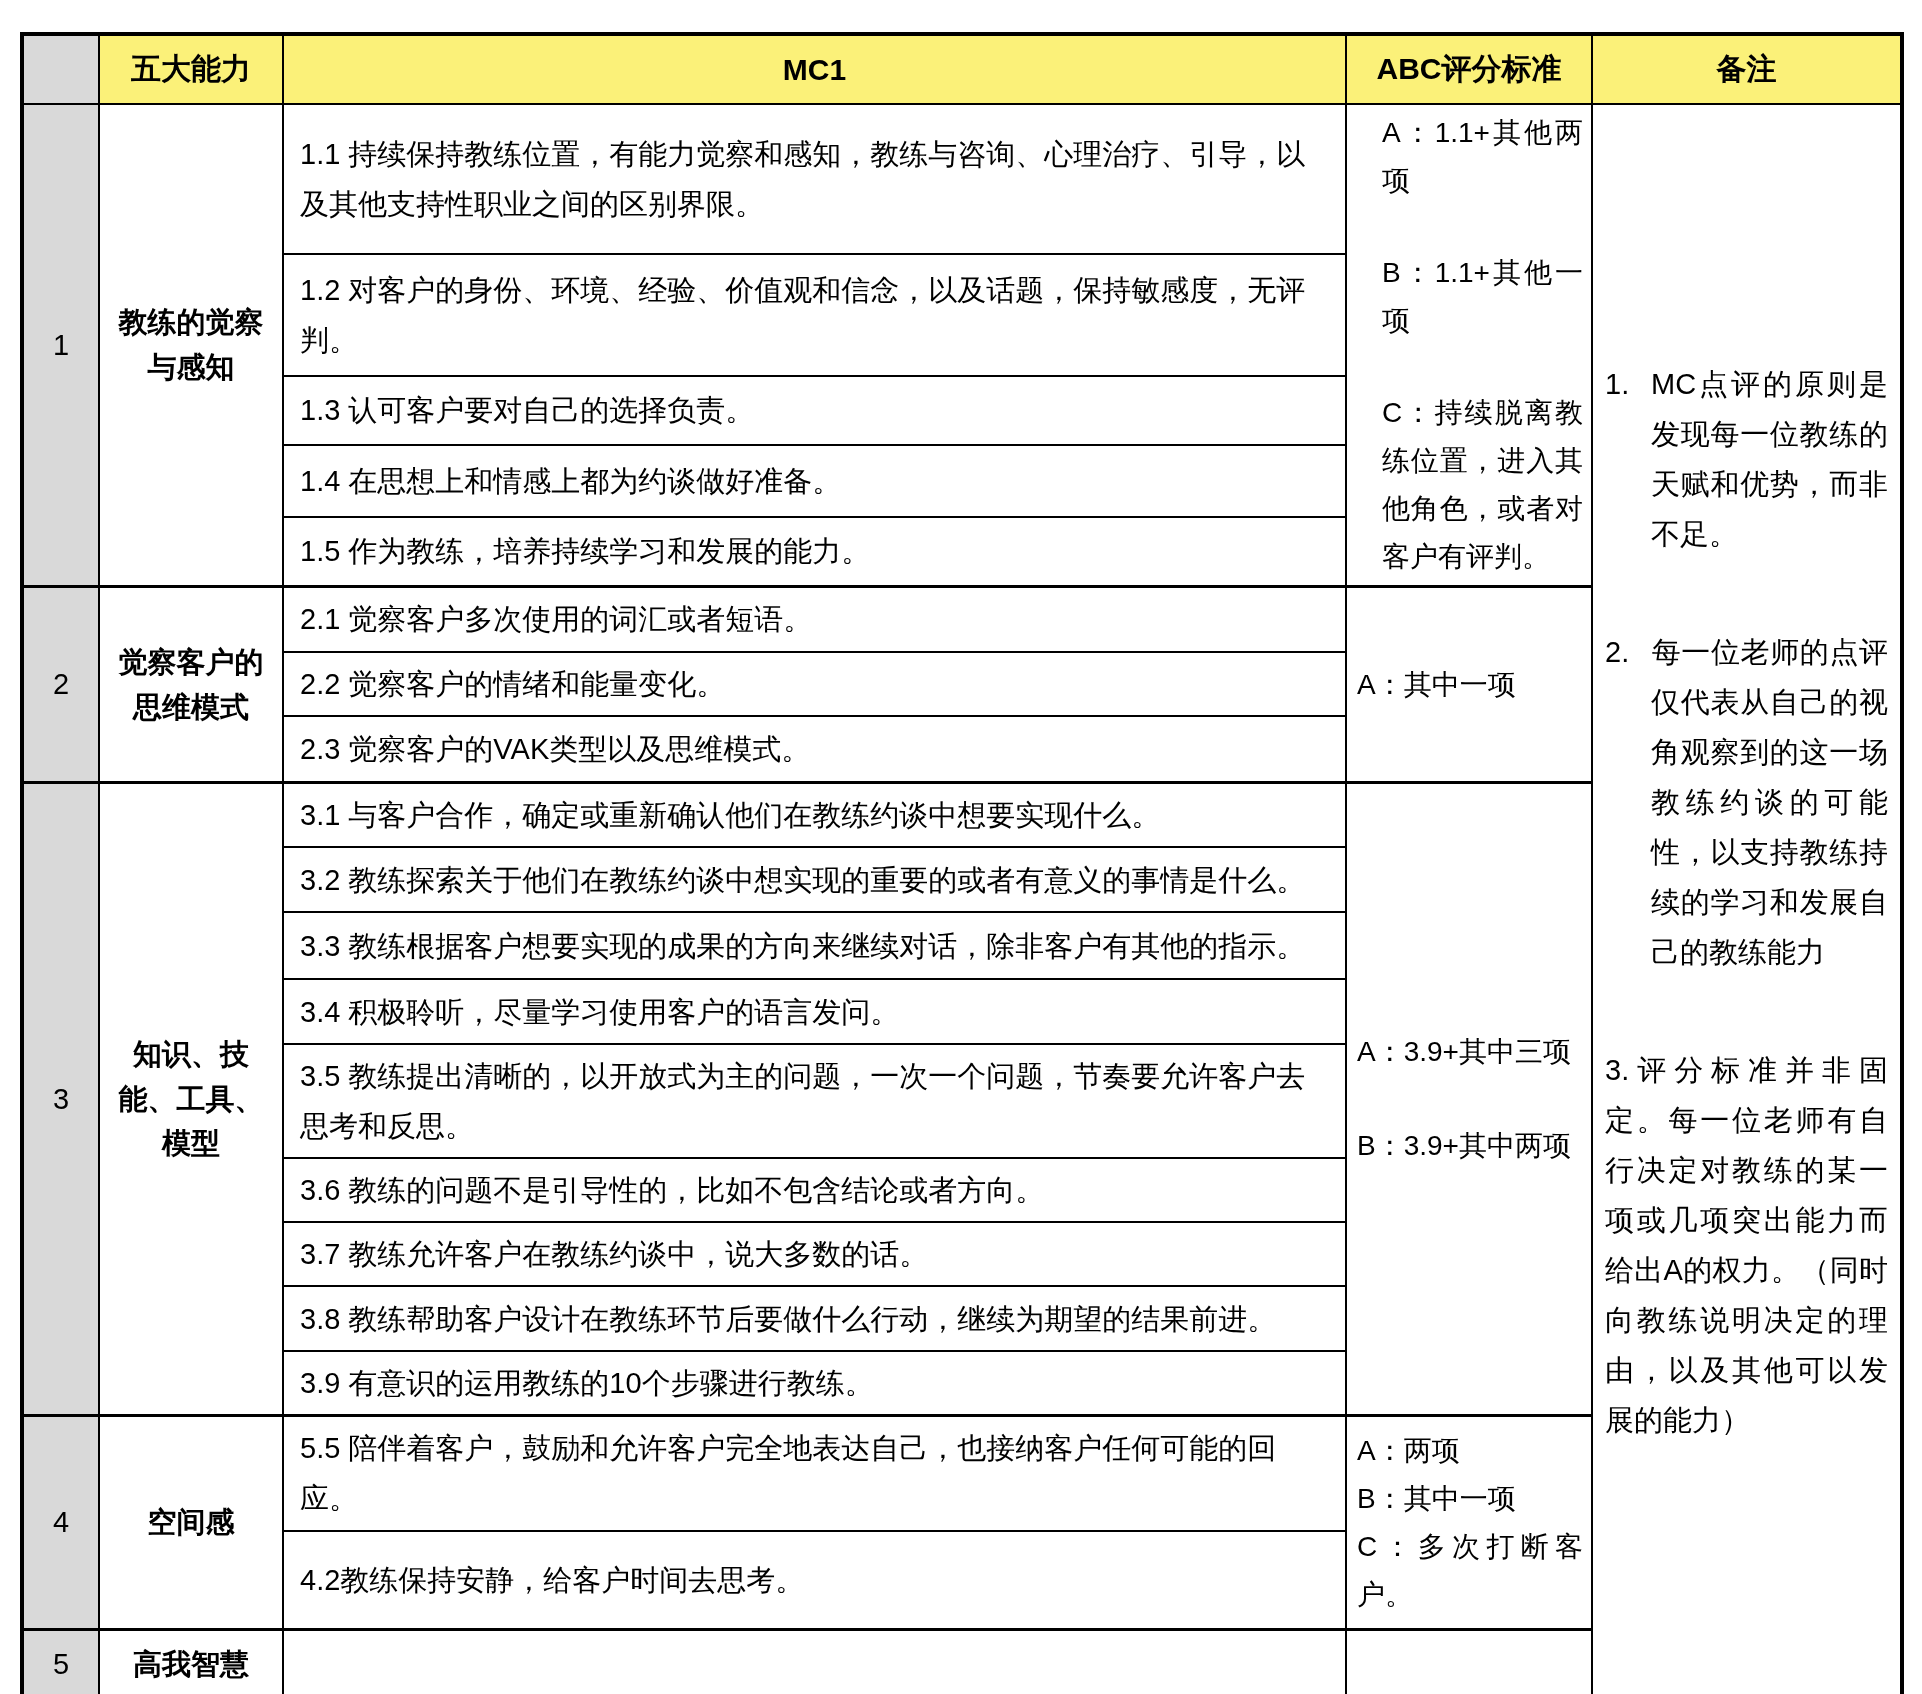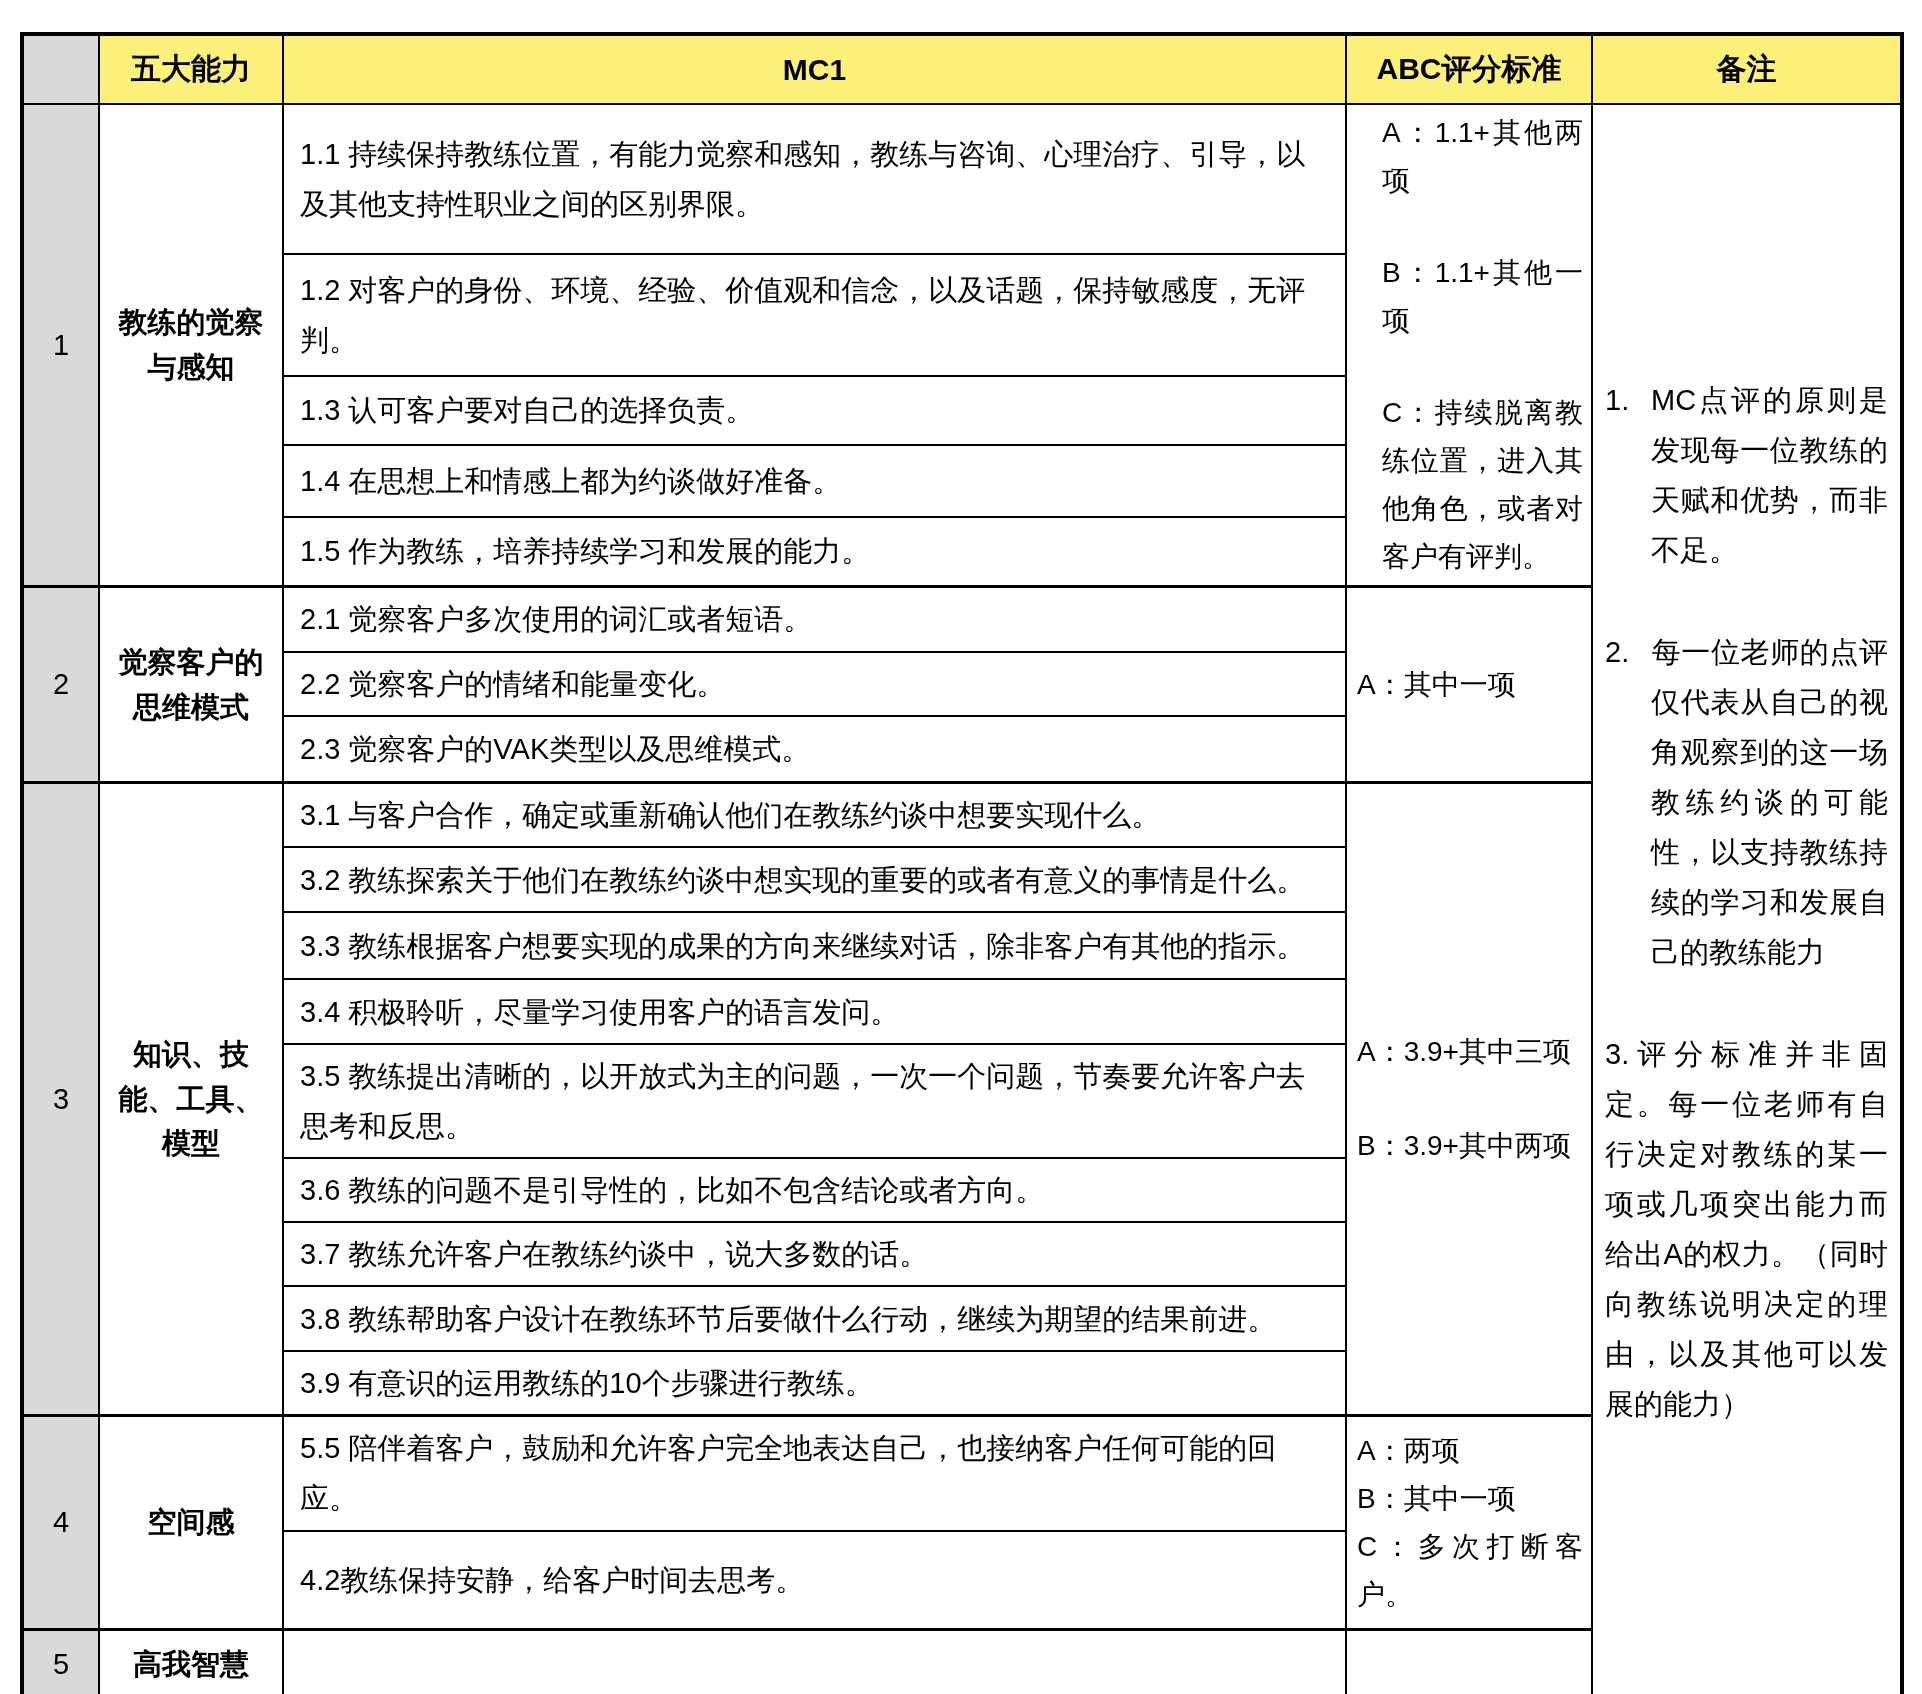--- a/index.html
+++ b/index.html
@@ -45,21 +45,21 @@
   .abc-wrap{
     display:flex;flex-direction:column;justify-content:center;height:100%;
   }
   .abc-line{
     font-size:28px;line-height:48px;text-align:justify;text-justify:inter-ideograph;
   }
   .gap-lg{gap:44px;margin-left:25px;}
   .gap-md{gap:46px;}
   .gap-0{gap:0;}
   td.note{vertical-align:middle;padding:6px 12px;}
-  .note-wrap{display:flex;flex-direction:column;justify-content:center;gap:52px;height:100%;}
+  .note-wrap{display:flex;flex-direction:column;justify-content:center;gap:68px;height:100%;}
   .note-item{
     font-size:29px;line-height:50px;text-align:justify;text-justify:inter-ideograph;
   }
   .note-item.hanging{padding-left:46px;}
   .note-item.hanging .note-marker{
     display:inline-block;width:46px;margin-left:-46px;
   }
   
   tr.sec-start td{border-top:3px solid #000;}
 </style>

